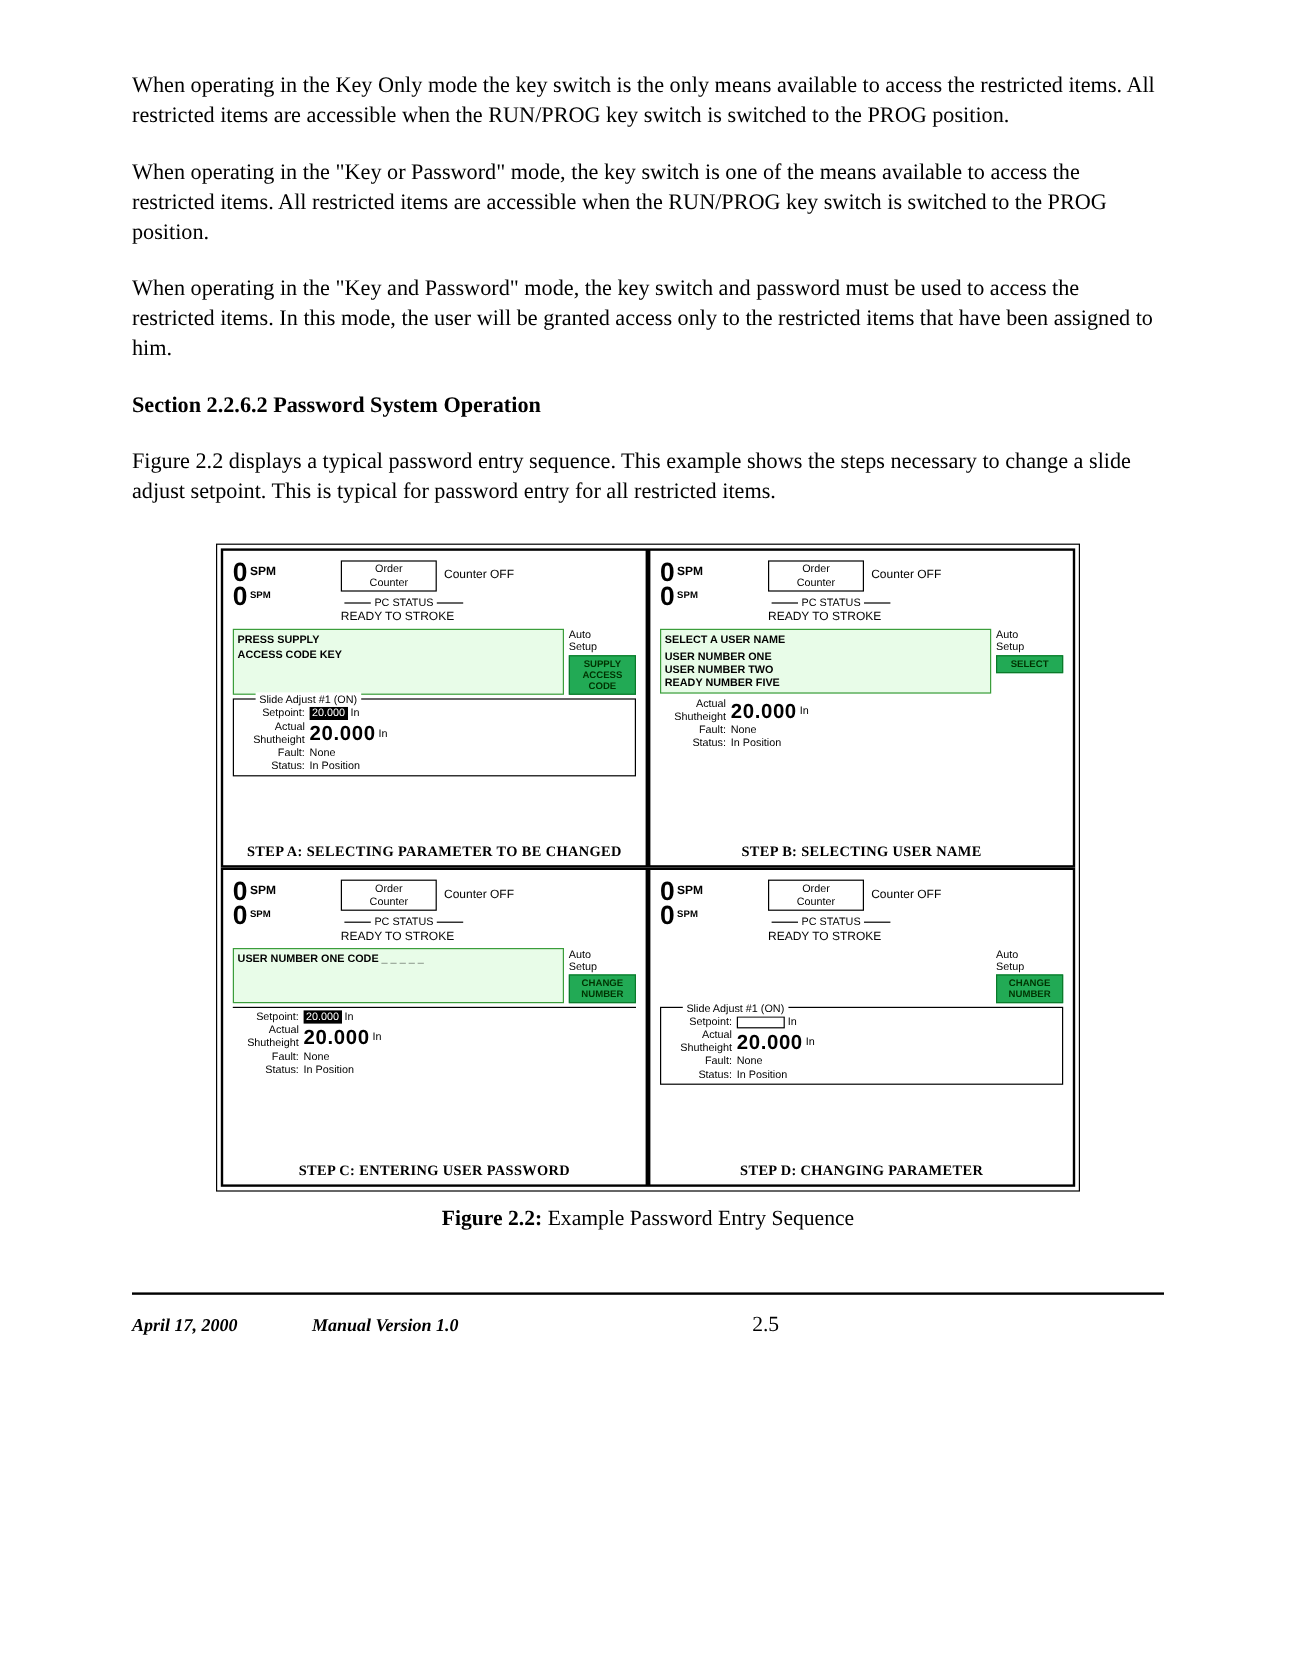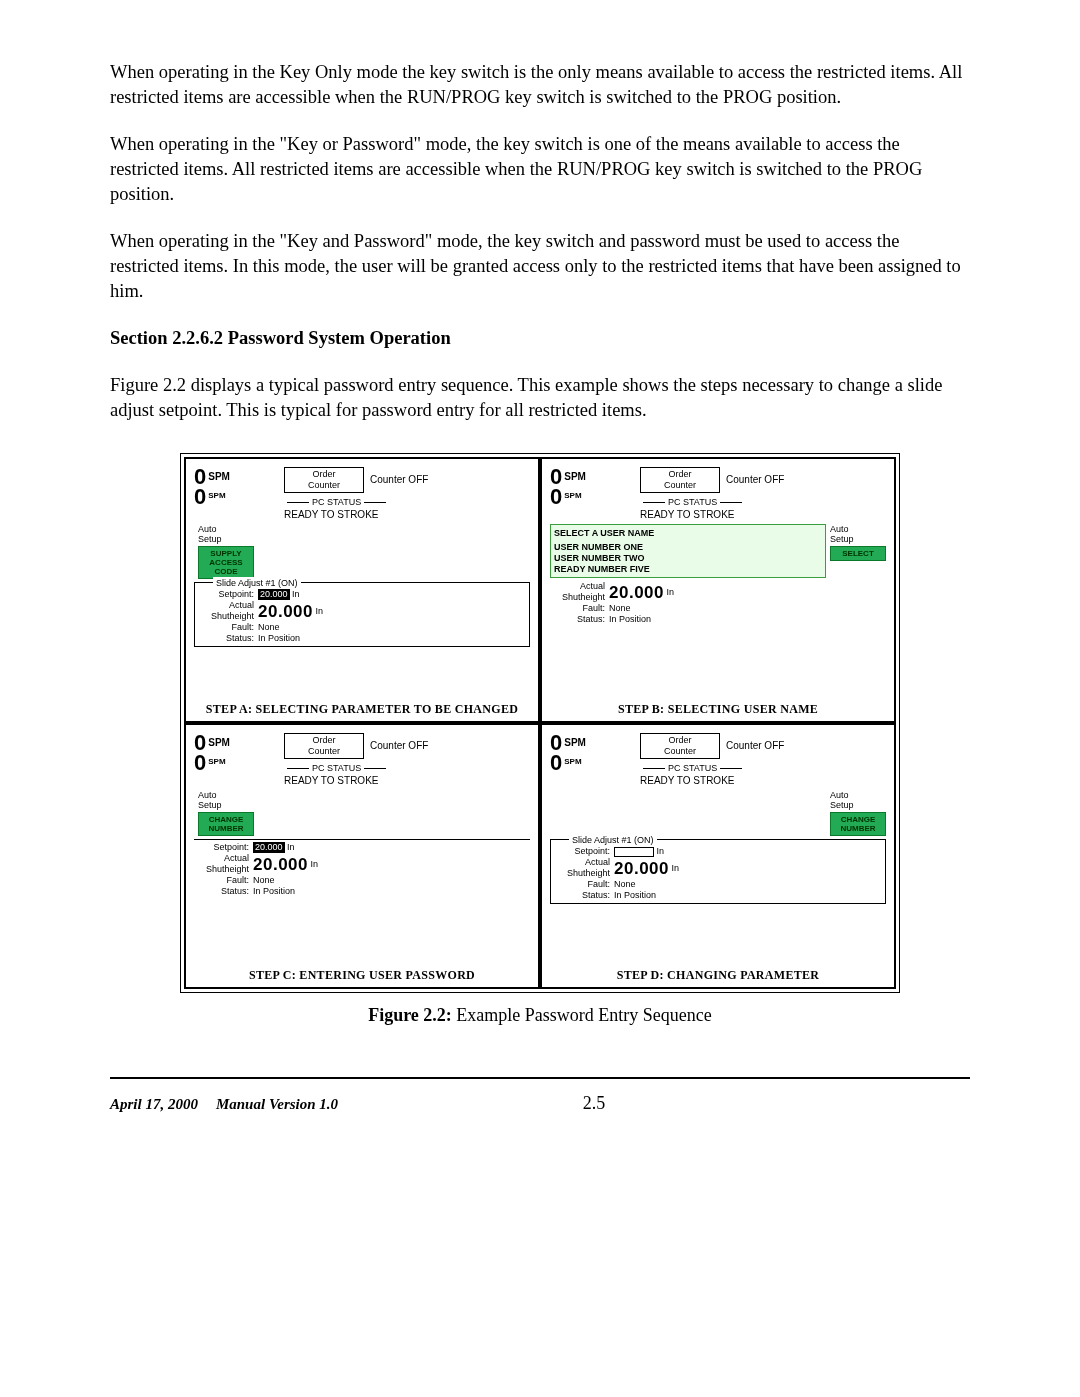--- a/index.html
+++ b/index.html
@@ -128,20 +128,21 @@
     font-size:18px;
     margin: 10px 0 50px 0;
   }
   .fig-caption b { font-weight:bold; }
   .footer-rule { border-top:2px solid #000; margin-top:10px; }
   .footer {
     display:flex;
     align-items:baseline;
     font-size:15px;
     padding-top:12px;
+    gap:44px;
   }
   .footer .date { font-style:italic; font-weight:bold; margin-right:18px; }
   .footer .man { font-style:italic; font-weight:bold; }
   .footer .page { margin:0 auto; font-size:18px; transform:translateX(-60px); }
   .user-list { font-size:9px; font-weight:bold; line-height:11px; }
 </style>
 </head>
 <body>
 
 <p class="para">When operating in the Key Only mode the key switch is the only means available to access the restricted items.  All restricted items are accessible when the RUN/PROG key switch is switched to the PROG position.</p>
@@ -176,20 +177,24 @@
               </div>
               <div class="counter-off">Counter OFF</div>
             </div>
             <div class="pcstat">
               <div class="rule-lbl">PC STATUS</div>
               <div class="ready">READY TO STROKE</div>
             </div>
           </div>
         </div>
         <div class="mid-row">
+          <div class="mid-left">
+            <div>PRESS SUPPLY</div>
+            <div>ACCESS CODE KEY</div>
+          </div>
           <div class="mid-right">
             <div class="soft-label">Auto</div>
             <div class="soft-label">Setup</div>
             <div class="soft-btn">
               <div>SUPPLY</div>
               <div>ACCESS</div>
               <div>CODE</div>
             </div>
           </div>
         </div>
@@ -302,20 +307,23 @@
               </div>
               <div class="counter-off">Counter OFF</div>
             </div>
             <div class="pcstat">
               <div class="rule-lbl">PC STATUS</div>
               <div class="ready">READY TO STROKE</div>
             </div>
           </div>
         </div>
         <div class="mid-row">
+          <div class="mid-left">
+            <div>USER NUMBER ONE CODE _ _ _ _ _</div>
+          </div>
           <div class="mid-right">
             <div class="soft-label">Auto</div>
             <div class="soft-label">Setup</div>
             <div class="soft-btn">
               <div>CHANGE</div>
               <div>NUMBER</div>
             </div>
           </div>
         </div>
         <div class="sp-grid" style="margin-top:3px;border-top:1px solid #000;padding-top:2px">

